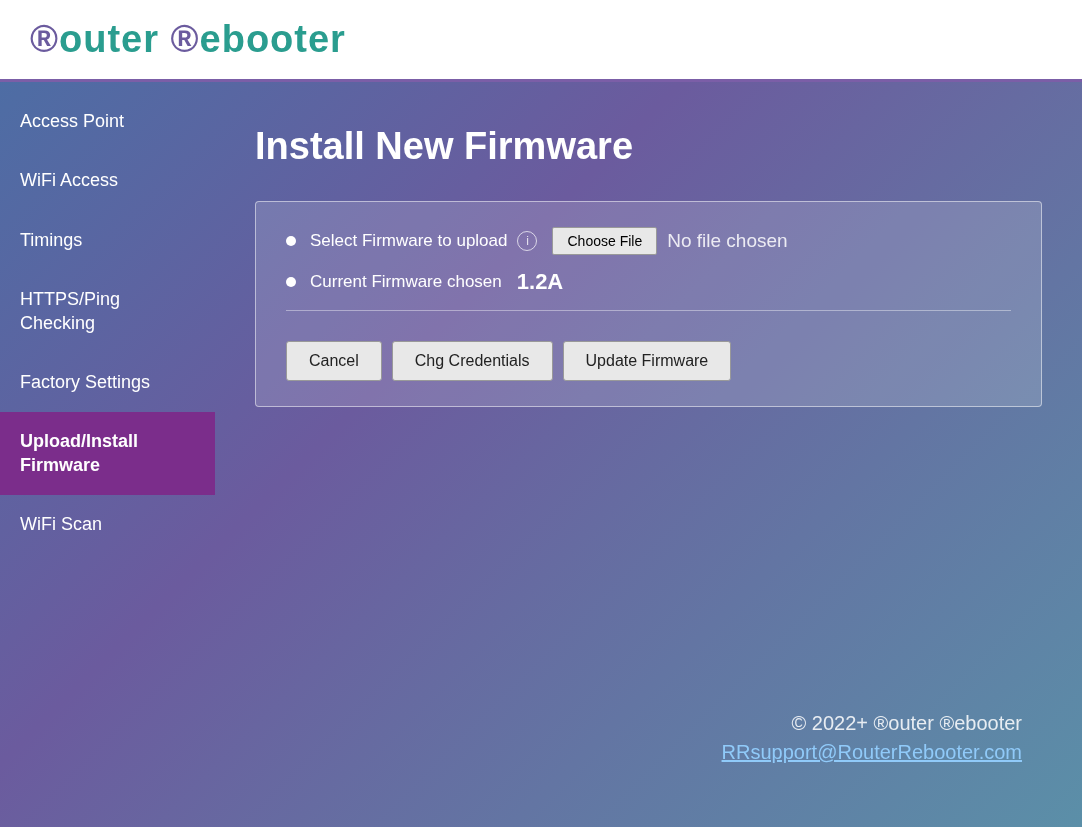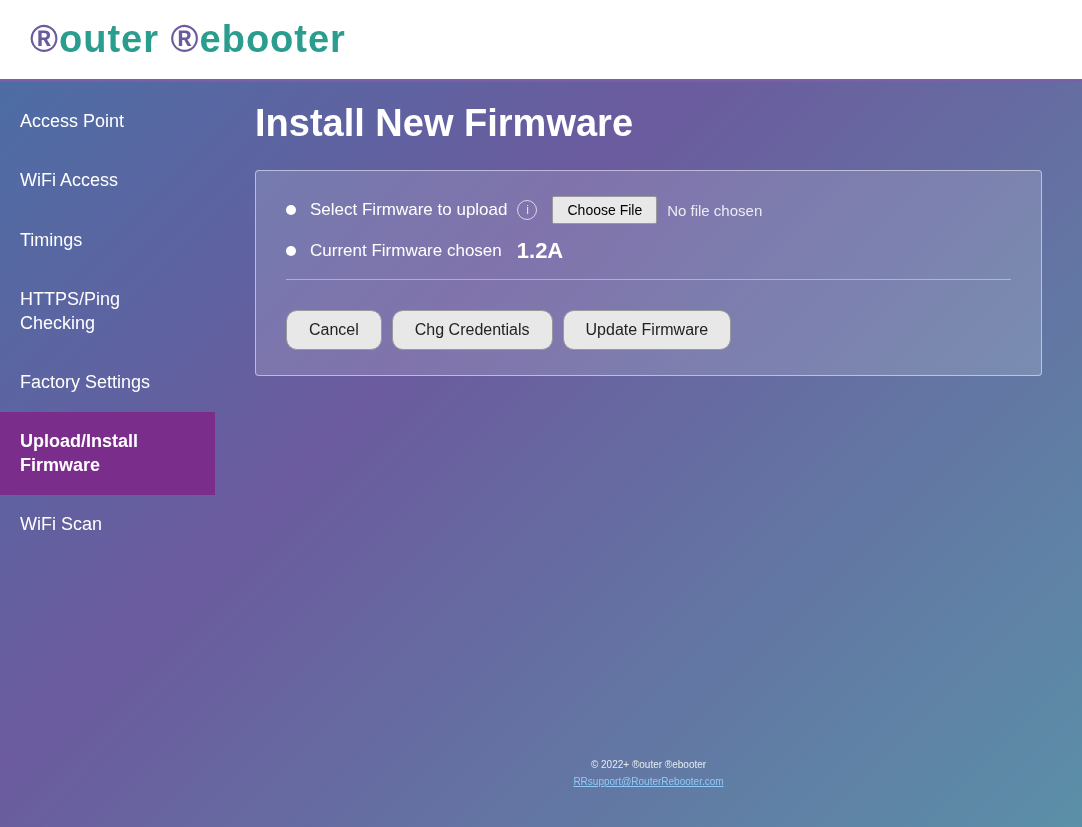--- a/index.html
+++ b/index.html
@@ -60,23 +60,24 @@
     }
 
     .sidebar-item.active {
       background: #7b2d8b;
       font-weight: bold;
     }
 
     
     #content {
       flex: 1;
-      padding: 20px 40px;
+      padding: 43px 40px;
       display: flex;
       flex-direction: column;
+      gap: 8px;
     }
 
     #page-title {
       color: white;
       font-size: 38px;
       font-weight: bold;
       margin-bottom: 25px;
     }
 
     
@@ -143,21 +144,21 @@
       padding: 5px 14px;
       font-size: 14px;
       cursor: pointer;
       border-radius: 2px;
       margin-right: 10px;
       text-align: center;
     }
 
     .no-file-text {
       color: rgba(255,255,255,0.85);
-      font-size: 15px;
+      font-size: 19px;
     }
 
     .firmware-version {
       color: white;
       font-size: 22px;
       font-weight: bold;
       margin-left: 5px;
     }
 
     
@@ -165,32 +166,32 @@
       display: flex;
       gap: 10px;
       margin-top: 20px;
       padding-top: 10px;
     }
 
     .btn {
       padding: 10px 22px;
       font-size: 16px;
       cursor: pointer;
-      border-radius: 11px;
+      border-radius: 3px;
       border: 1px solid #999;
       background: #e8e8e8;
       color: #222;
     }
 
     
     #footer {
-      text-align: center;
+      text-align: right;
       padding: 20px;
       color: rgba(255,255,255,0.85);
-      font-size: 10px;
+      font-size: 20px;
     }
 
     #footer a {
       color: #90caf9;
       text-decoration: underline;
     }
 
     .footer-copyright {
       margin-bottom: 6px;
     }

